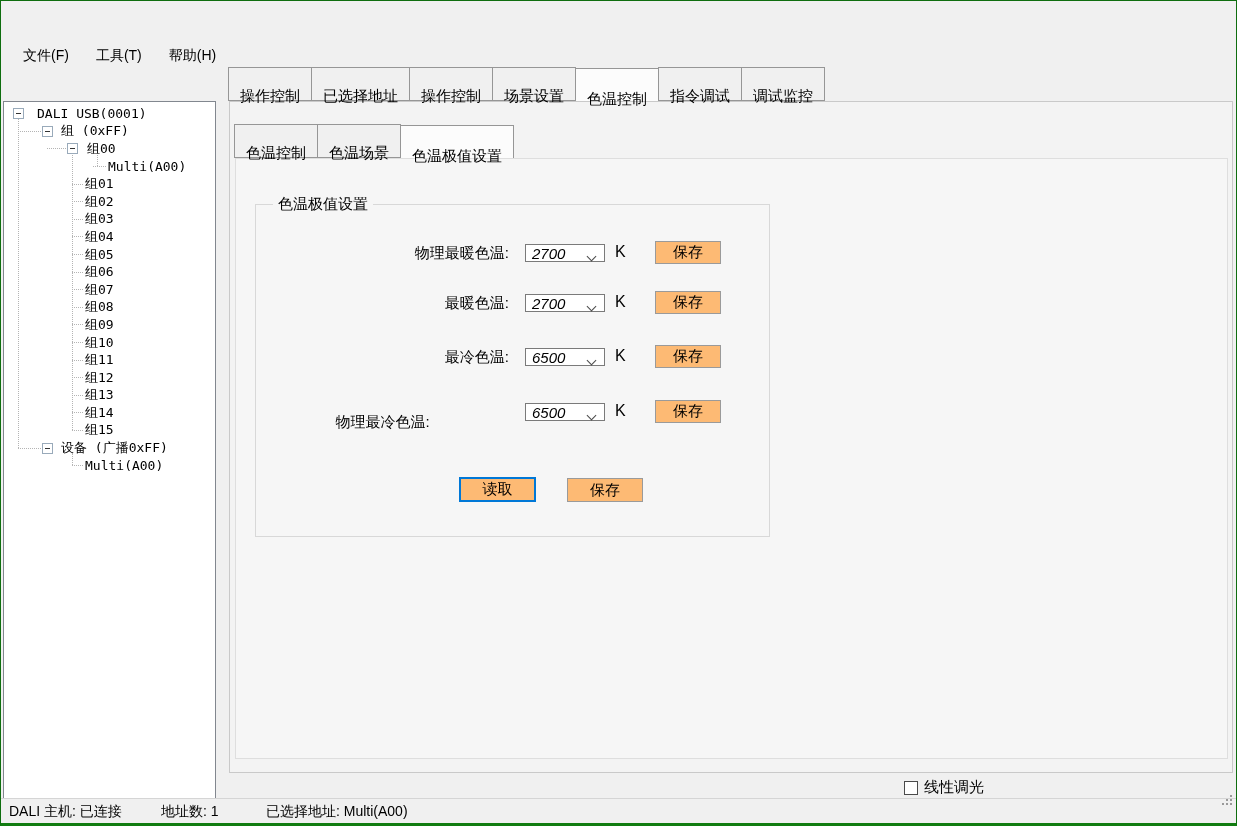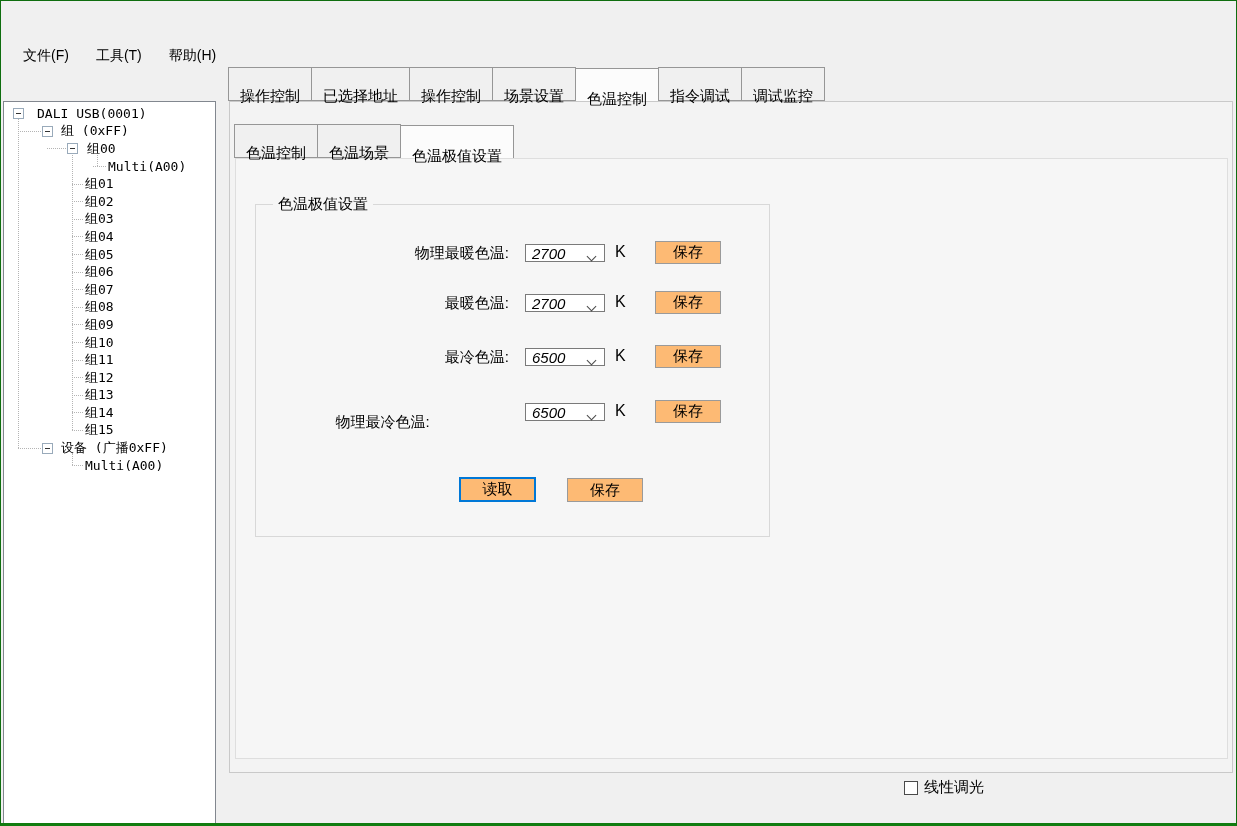--- a/index.html
+++ b/index.html
@@ -203,14 +203,20 @@
       </div>
 
     </div>
   </div>
 
   <div class="chkrow">
     <span class="chkbox"></span>
     <span>线性调光</span>
   </div>
 
+  <div class="statusbar">
+    <span class="st1">DALI 主机: 已连接</span>
+    <span class="st2">地址数: 1</span>
+    <span class="st3">已选择地址: Multi(A00)</span>
+    <span class="grip"></span>
+  </div>
 
 </div>
 
 </body></html>

